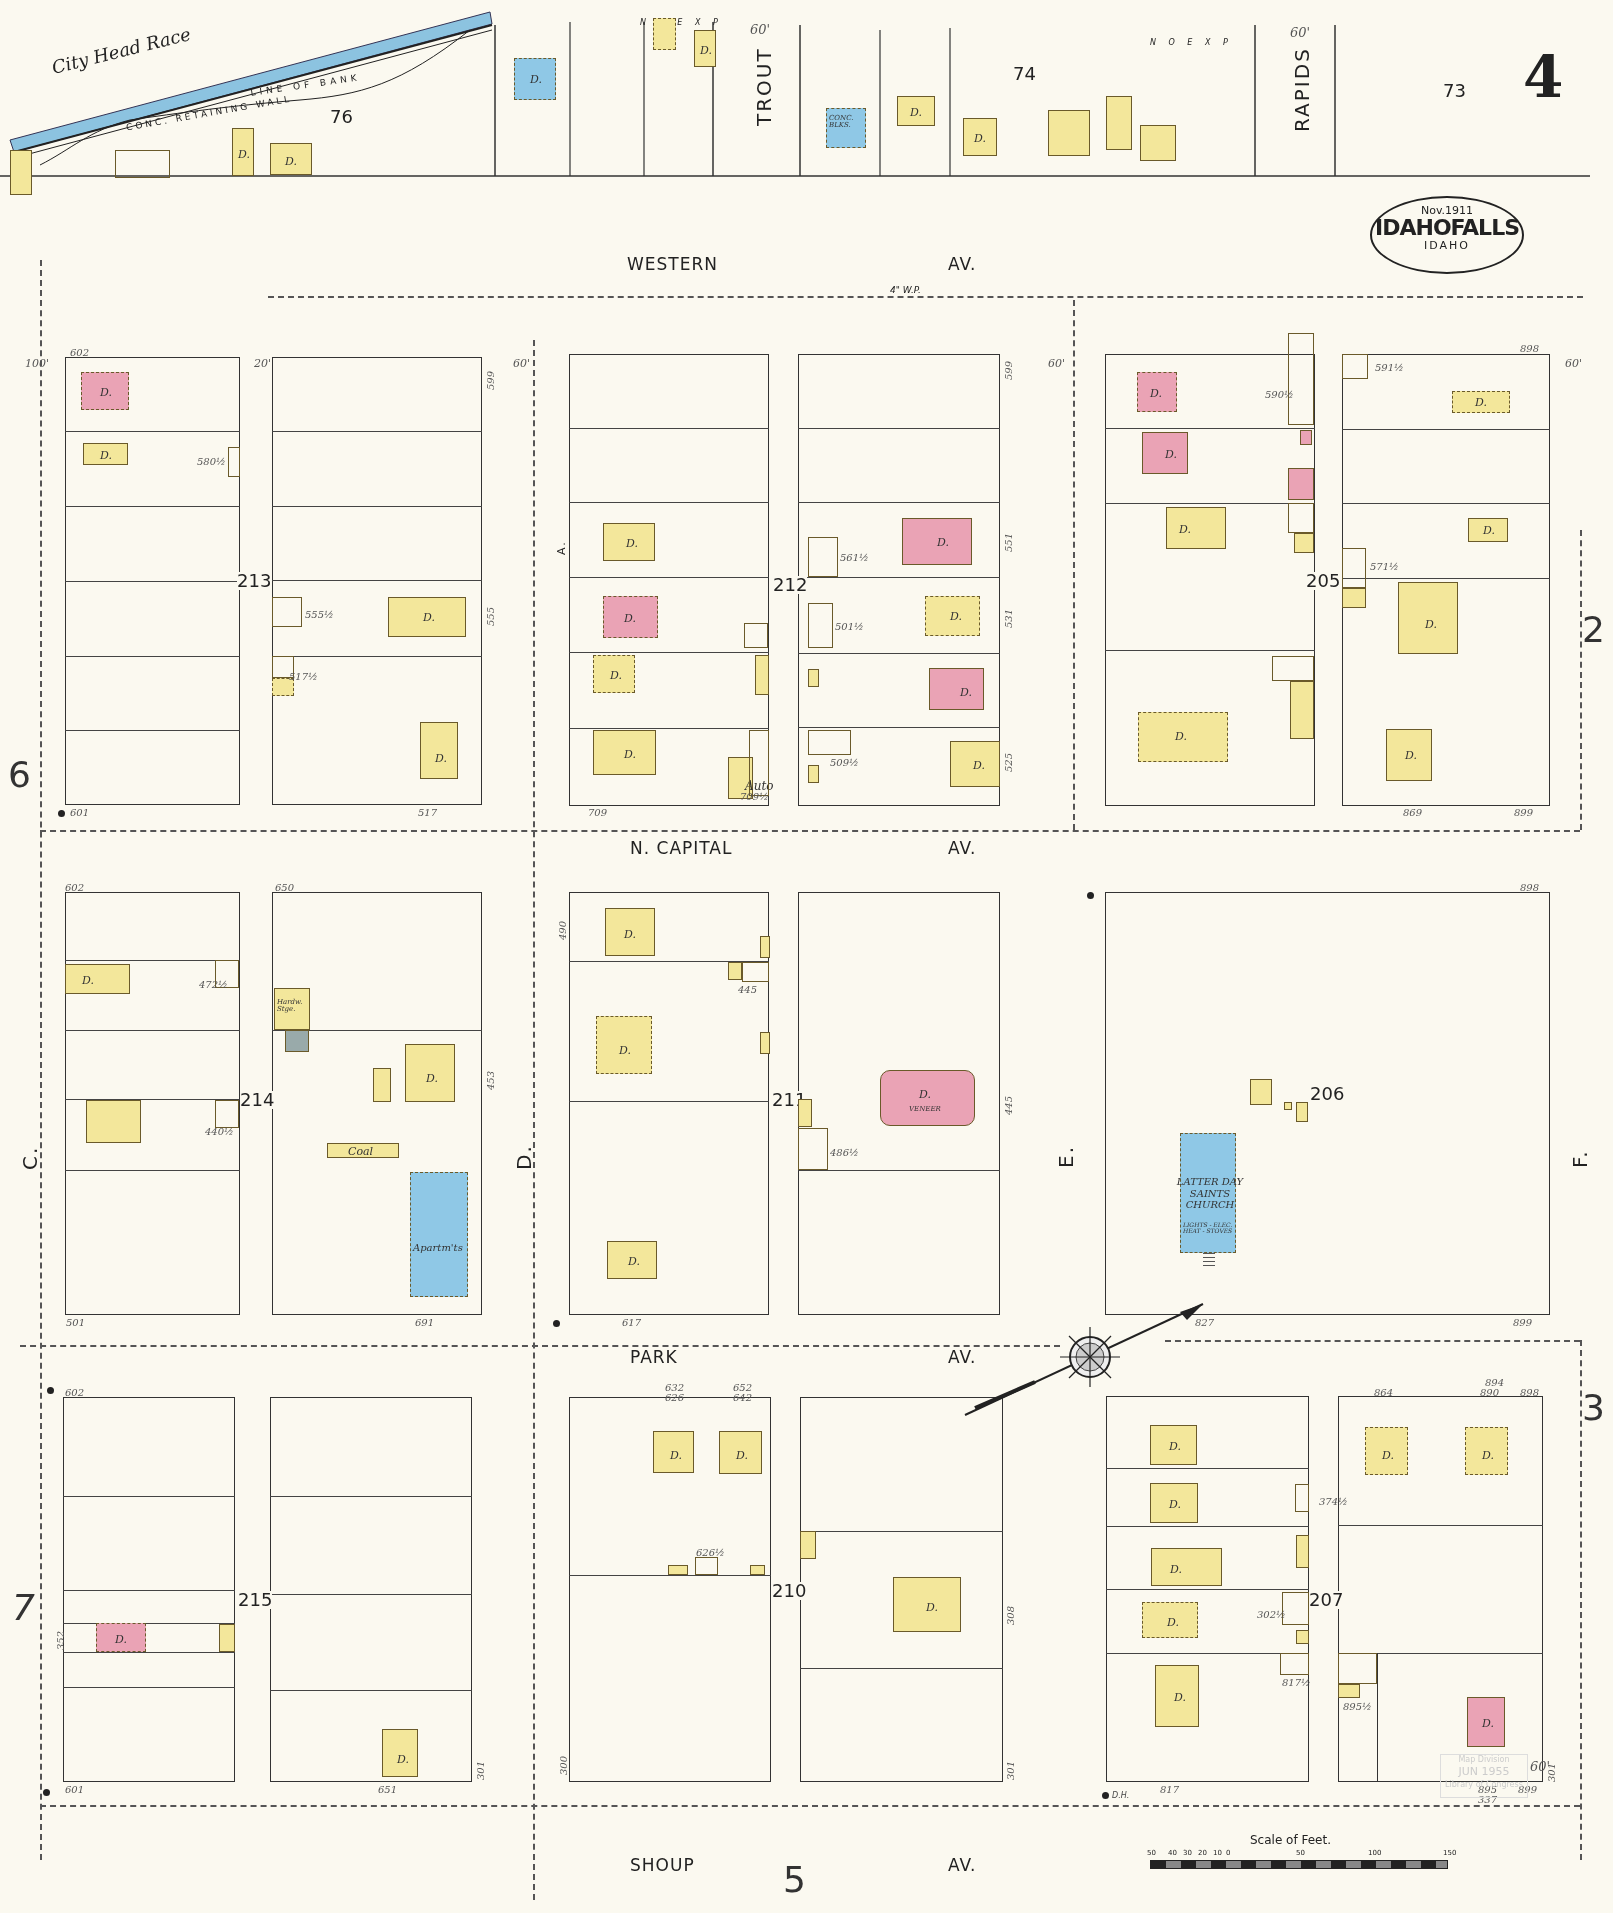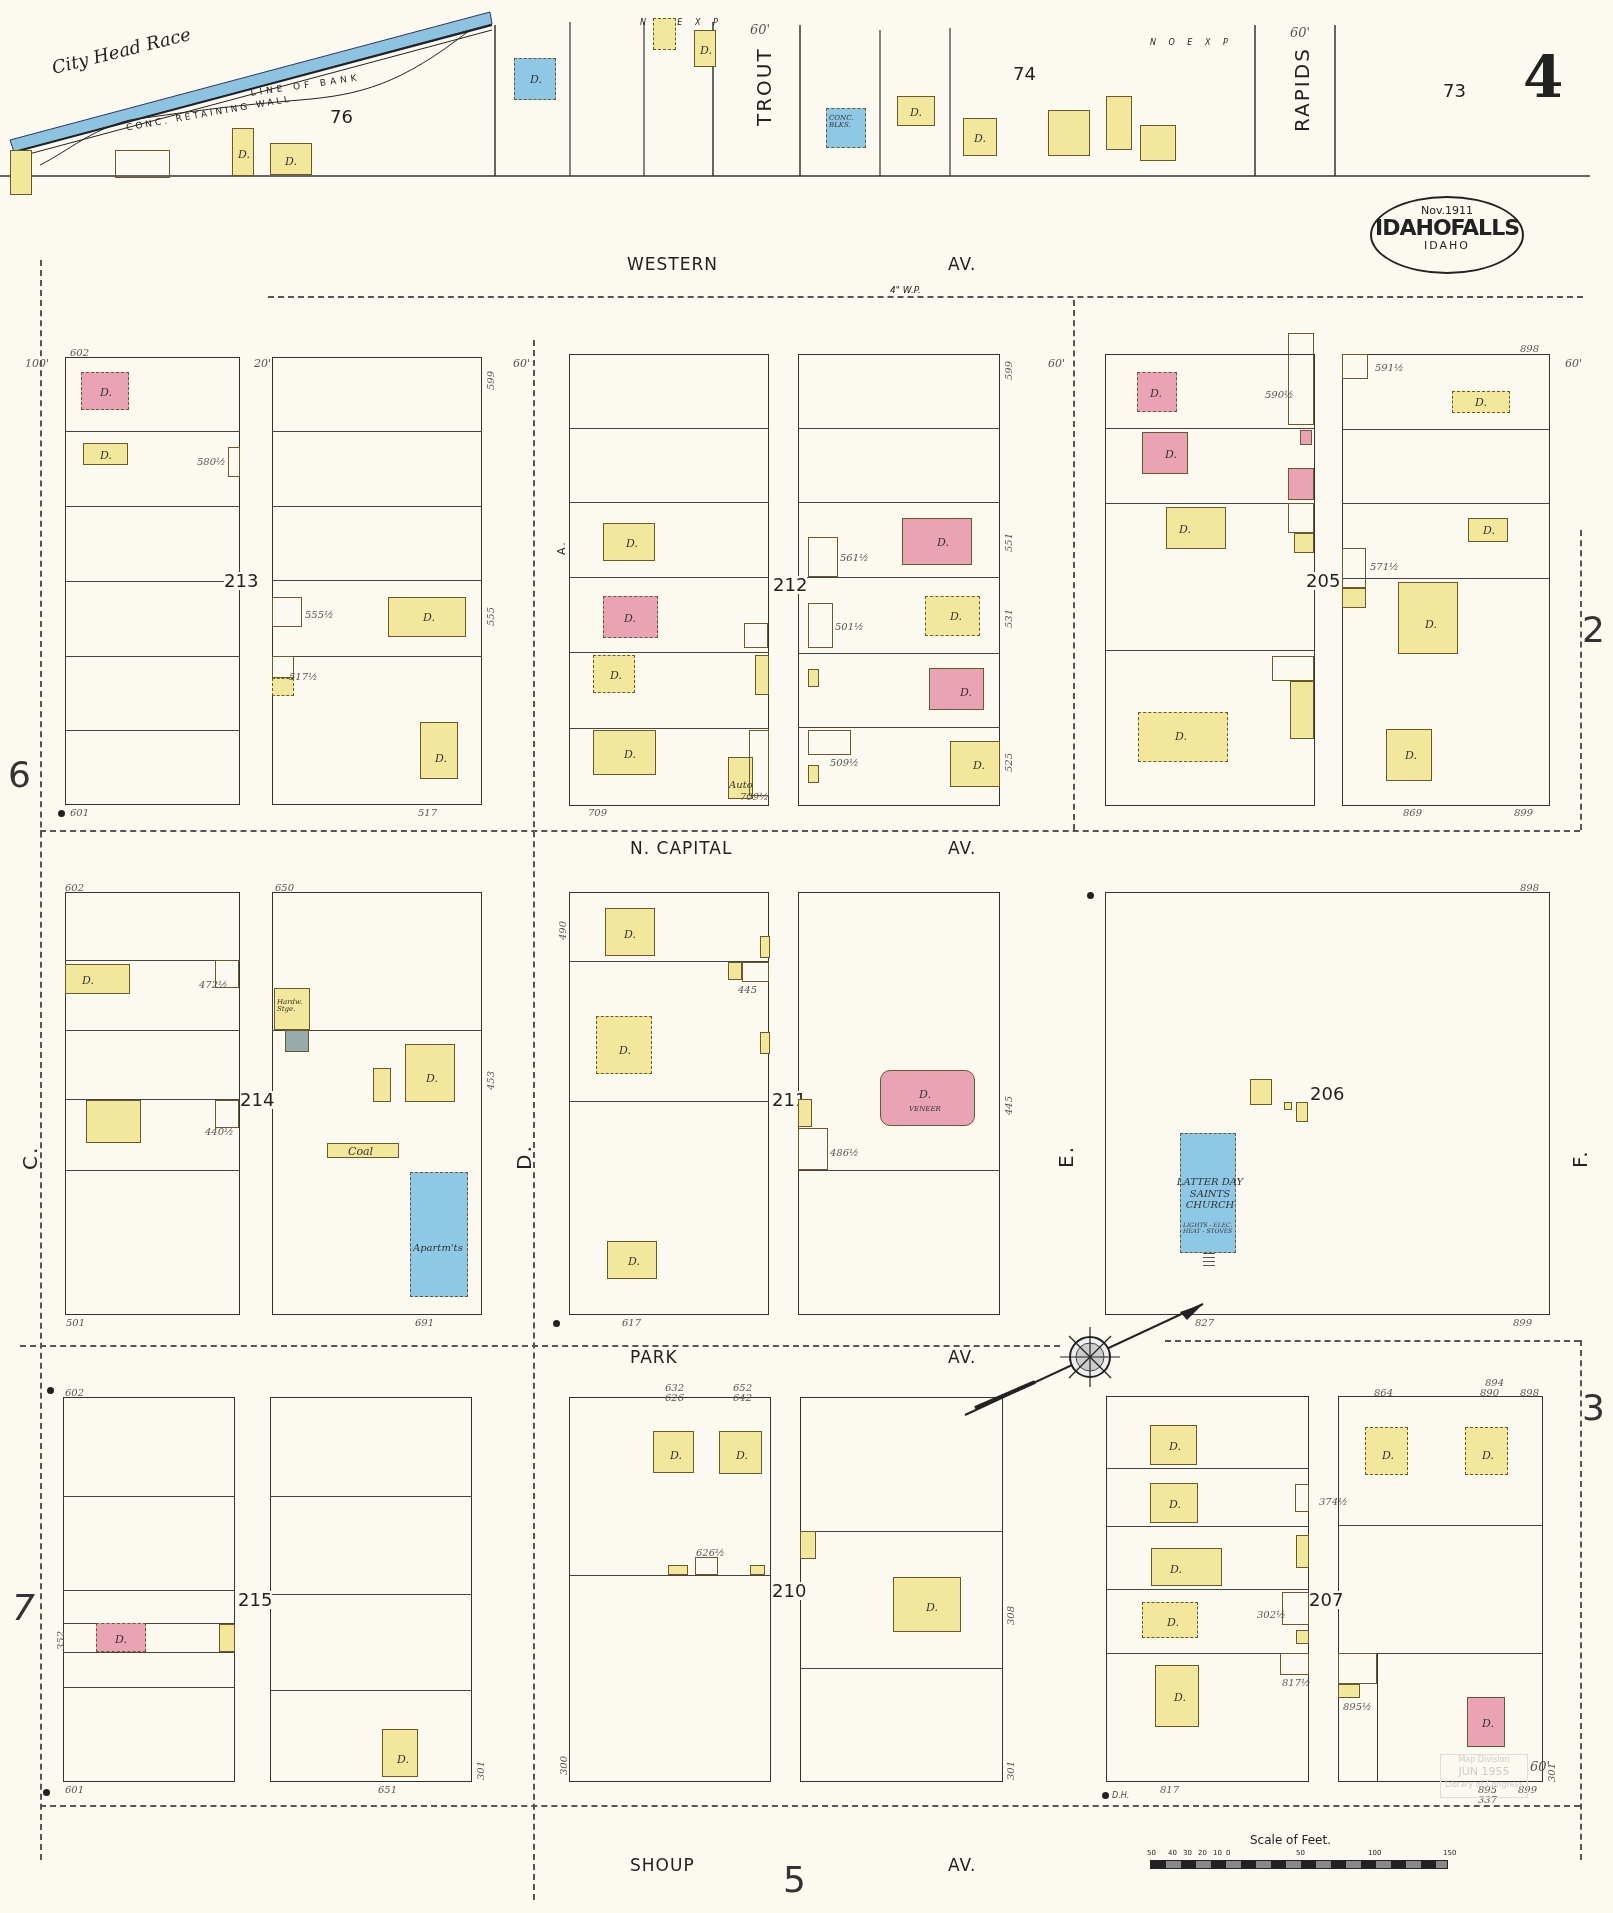--- a/index.html
+++ b/index.html
@@ -126,21 +126,21 @@
   <div class="blk" style="left:272px;top:357px;width:210px;height:448px;"></div>
   <div class="lot" style="left:65px;top:431px;width:175px;"></div>
   <div class="lot" style="left:65px;top:506px;width:175px;"></div>
   <div class="lot" style="left:65px;top:581px;width:175px;"></div>
   <div class="lot" style="left:65px;top:656px;width:175px;"></div>
   <div class="lot" style="left:65px;top:730px;width:175px;"></div>
   <div class="lot" style="left:272px;top:431px;width:210px;"></div>
   <div class="lot" style="left:272px;top:506px;width:210px;"></div>
   <div class="lot" style="left:272px;top:580px;width:210px;"></div>
   <div class="lot" style="left:272px;top:656px;width:210px;"></div>
-  <div class="blocknum" style="left:224px;top:572px;text-align:center;">213</div>
+  <div class="blocknum" style="left:237px;top:572px;text-align:center;">213</div>
   <div class="b p dotted" style="left:81px;top:372px;width:48px;height:38px;">
       <span class="bt" style="left:18px;top:14px">D.</span>
     </div>
   <div class="b y" style="left:83px;top:443px;width:45px;height:22px;">
       <span class="bt" style="left:16px;top:6px">D.</span>
     </div>
   <div class="b xbox" style="left:228px;top:447px;width:12px;height:30px;"></div>
   <div class="b xbox" style="left:272px;top:597px;width:30px;height:30px;"></div>
   <div class="b xbox" style="left:272px;top:656px;width:22px;height:22px;"></div>
   <div class="b y dotted" style="left:272px;top:678px;width:22px;height:18px;"></div>
@@ -181,21 +181,21 @@
       <span class="bt" style="left:20px;top:16px">D.</span>
     </div>
   <div class="b y dotted" style="left:593px;top:655px;width:42px;height:38px;">
       <span class="bt" style="left:16px;top:14px">D.</span>
     </div>
   <div class="b y" style="left:593px;top:730px;width:63px;height:45px;">
       <span class="bt" style="left:30px;top:18px">D.</span>
     </div>
   <div class="b xbox" style="left:744px;top:623px;width:24px;height:25px;"></div>
   <div class="b y" style="left:728px;top:757px;width:25px;height:42px;">
-      <span class="bt" style="left:0px;top:22px;font-size:10px">Auto</span>
+      <span class="bt" style="left:16px;top:22px;font-size:12px">Auto</span>
     </div>
   <div class="b xbox" style="left:749px;top:730px;width:20px;height:66px;"></div>
   <div class="b y" style="left:755px;top:655px;width:14px;height:40px;"></div>
   <div class="b xbox" style="left:808px;top:537px;width:30px;height:40px;"></div>
   <div class="b xbox" style="left:808px;top:603px;width:25px;height:45px;"></div>
   <div class="b y" style="left:808px;top:669px;width:11px;height:18px;"></div>
   <div class="b xbox" style="left:808px;top:730px;width:43px;height:25px;"></div>
   <div class="b y" style="left:808px;top:765px;width:11px;height:18px;"></div>
   <div class="b p" style="left:902px;top:518px;width:70px;height:47px;">
       <span class="bt" style="left:34px;top:18px">D.</span>

